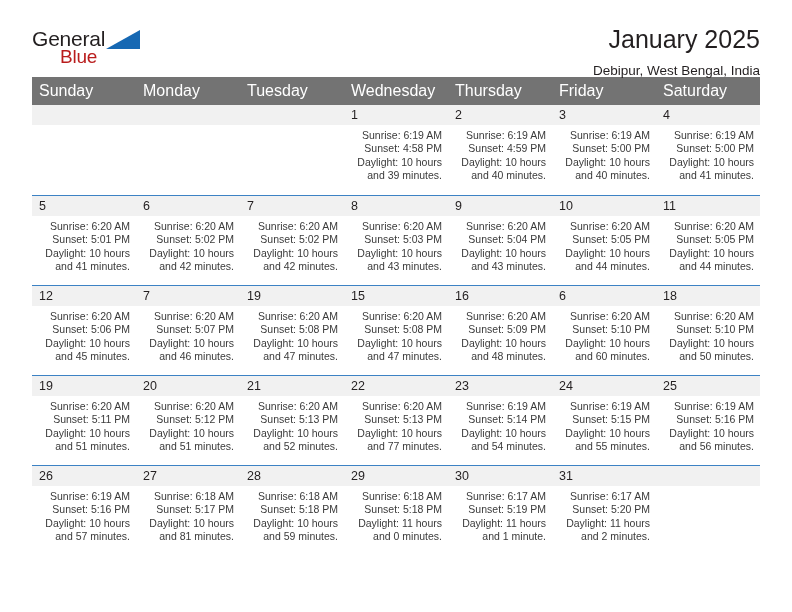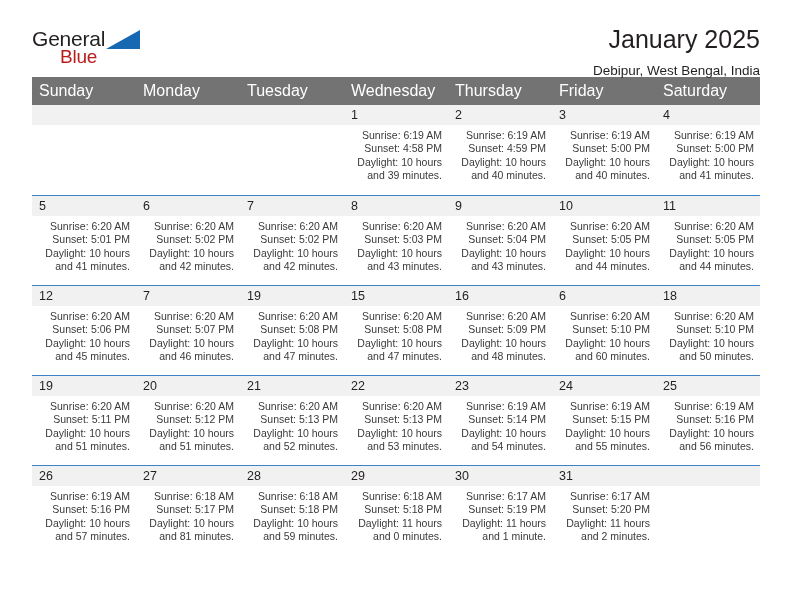--- a/index.html
+++ b/index.html
@@ -408,21 +408,21 @@
                 <div class="daylight-wrap">Daylight: 10 hours and 52 minutes.</div>
               </div>
             </div>
           </td>
           <td>
             <div class="cell">
               <div class="daynum">22</div>
               <div class="info">
                 <div>Sunrise: 6:20 AM</div>
                 <div>Sunset: 5:13 PM</div>
-                <div class="daylight-wrap">Daylight: 10 hours and 53 minutes.</div>
+                <div class="daylight-wrap">Daylight: 10 hours and 77 minutes.</div>
               </div>
             </div>
           </td>
           <td>
             <div class="cell">
               <div class="daynum">23</div>
               <div class="info">
                 <div>Sunrise: 6:19 AM</div>
                 <div>Sunset: 5:14 PM</div>
                 <div class="daylight-wrap">Daylight: 10 hours and 54 minutes.</div>

